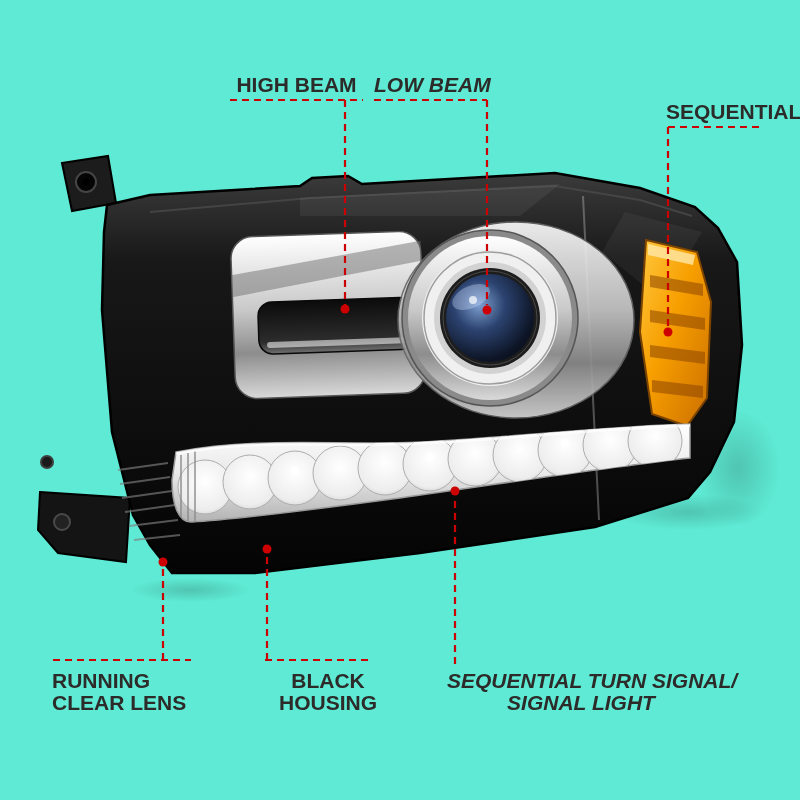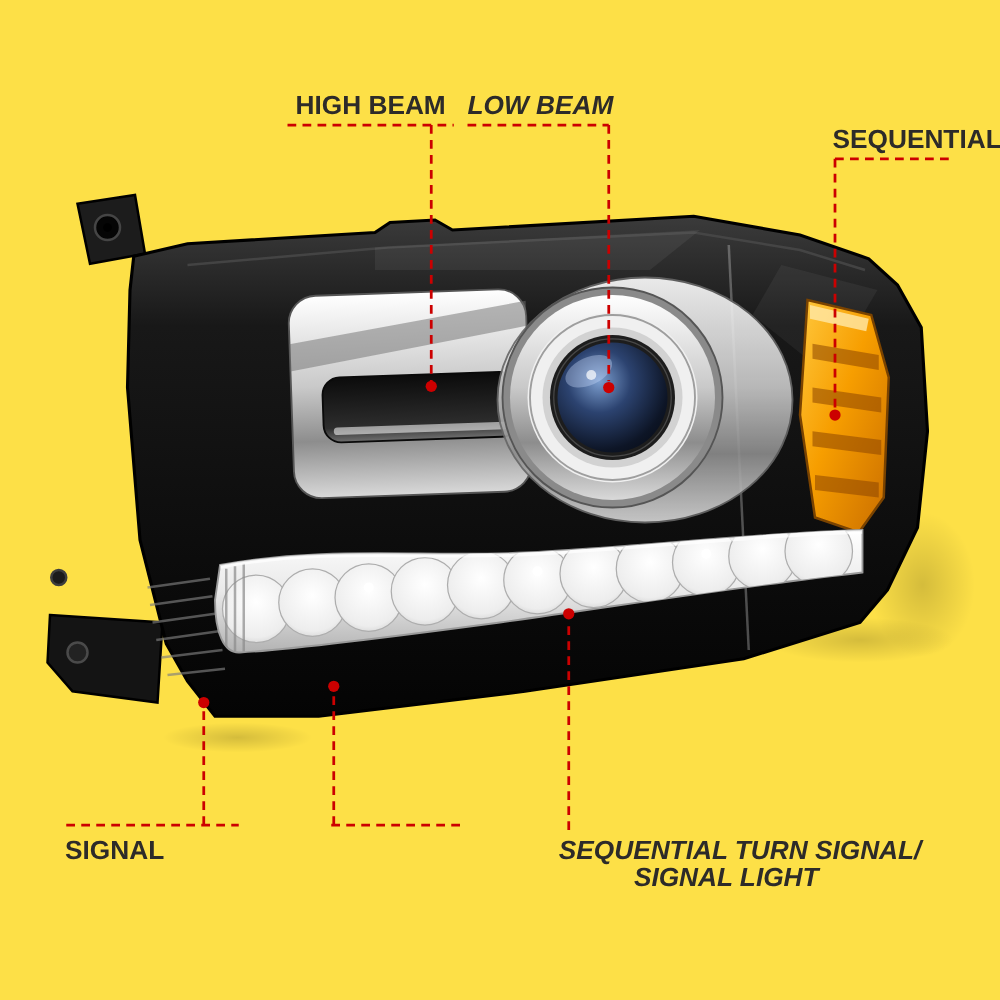--- a/index.html
+++ b/index.html
@@ -1,21 +1,21 @@
 <!DOCTYPE html>
 <html style="--callout-red: #cc0000; --label-text: #2d2b29; --housing-black: #0a0a0a; --amber-reflector: #f79e00; --lens-blue: #1b2b4a; --background: #ffffff;"><head>
 <meta charset="utf-8">
 <style>
   :root{
     --callout-red:#cc0000;
     --label-text:#2d2b29;
   }
   html,body{margin:0;padding:0;background:#ffffff;}
   body{width:800px;height:800px;overflow:hidden;font-family:"Liberation Sans",sans-serif;}
-  .stage{position:relative;width:800px;height:800px;background:#fde047;}
+  .stage{position:relative;width:800px;height:800px;background:#5eead4;}
   .stage > svg{position:absolute;left:0;top:0;}
   .label{
     position:absolute;
     font-weight:700;
     font-size:21px;
     line-height:22px;
     color:var(--label-text);
     white-space:nowrap;
   }
   .label.center{text-align:center;}
@@ -201,22 +201,27 @@
     </g>
   </svg>
 
   <div class="label center" style="left:230px;top:74px;width:133px;">HIGH BEAM</div>
 
   <div class="label center" style="left:374px;top:74px;width:113px;font-style:italic;">LOW BEAM</div>
 
   <div class="label center" style="left:666px;top:101px;width:98px;">SEQUENTIAL</div>
 
   <div class="label" style="left:52px;top:670px;">
-    <div>SIGNAL</div>
+    <div>RUNNING</div>
+    <div>CLEAR LENS</div>
   </div>
 
+  <div class="label center" style="left:276px;top:670px;width:104px;">
+    <div>BLACK</div>
+    <div>HOUSING</div>
+  </div>
 
   <div class="label center" style="left:447px;top:670px;width:268px;font-style:italic;">
     <div>SEQUENTIAL TURN SIGNAL/</div>
     <div>SIGNAL LIGHT</div>
   </div>
 
 </div>
 
 </body></html>

